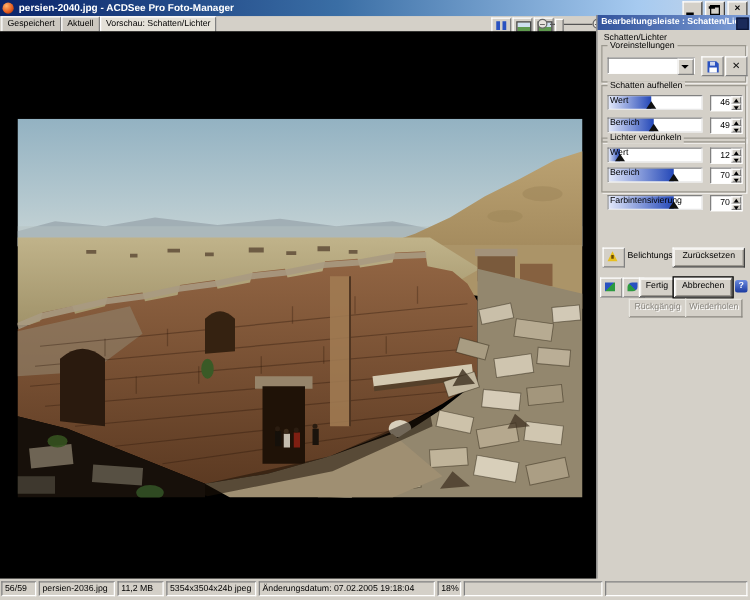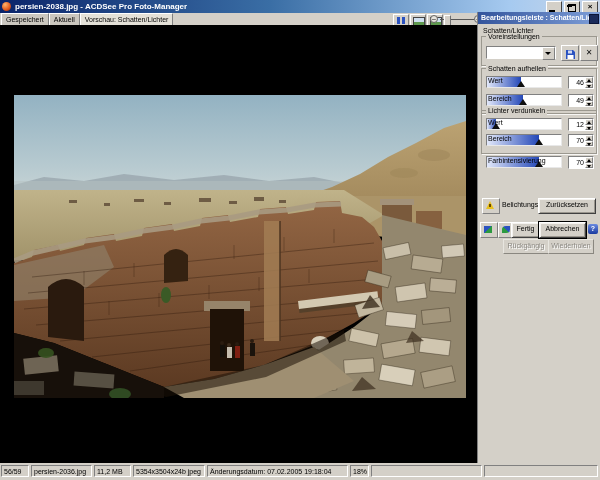--- a/index.html
+++ b/index.html
@@ -129,21 +129,21 @@
     white-space:nowrap;overflow:hidden;box-sizing:border-box;}
   .c1{left:1px;width:28px;} .c2{left:31px;width:61px;} .c3{left:94px;width:37px;}
   .c4{left:133px;width:72px;} .c5{left:207px;width:141px;} .c6{left:350px;width:19px;}
   .c7{left:371px;width:111px;} .c8{left:484px;width:114px;}
 </style>
 </head>
 <body>
 
 <div class="titlebar">
   <div class="app-logo"></div>
-  <div class="title-text">persien-2038.jpg - ACDSee Pro Foto-Manager</div>
+  <div class="title-text">persien-2040.jpg - ACDSee Pro Foto-Manager</div>
   <div class="winbtns">
     <div class="winbtn">
         <span class="glyph-min"></span>
       </div>
     <div class="winbtn">
         <span class="glyph-restore"></span>
       </div>
     <div class="winbtn">×</div>
   </div>
 </div>

